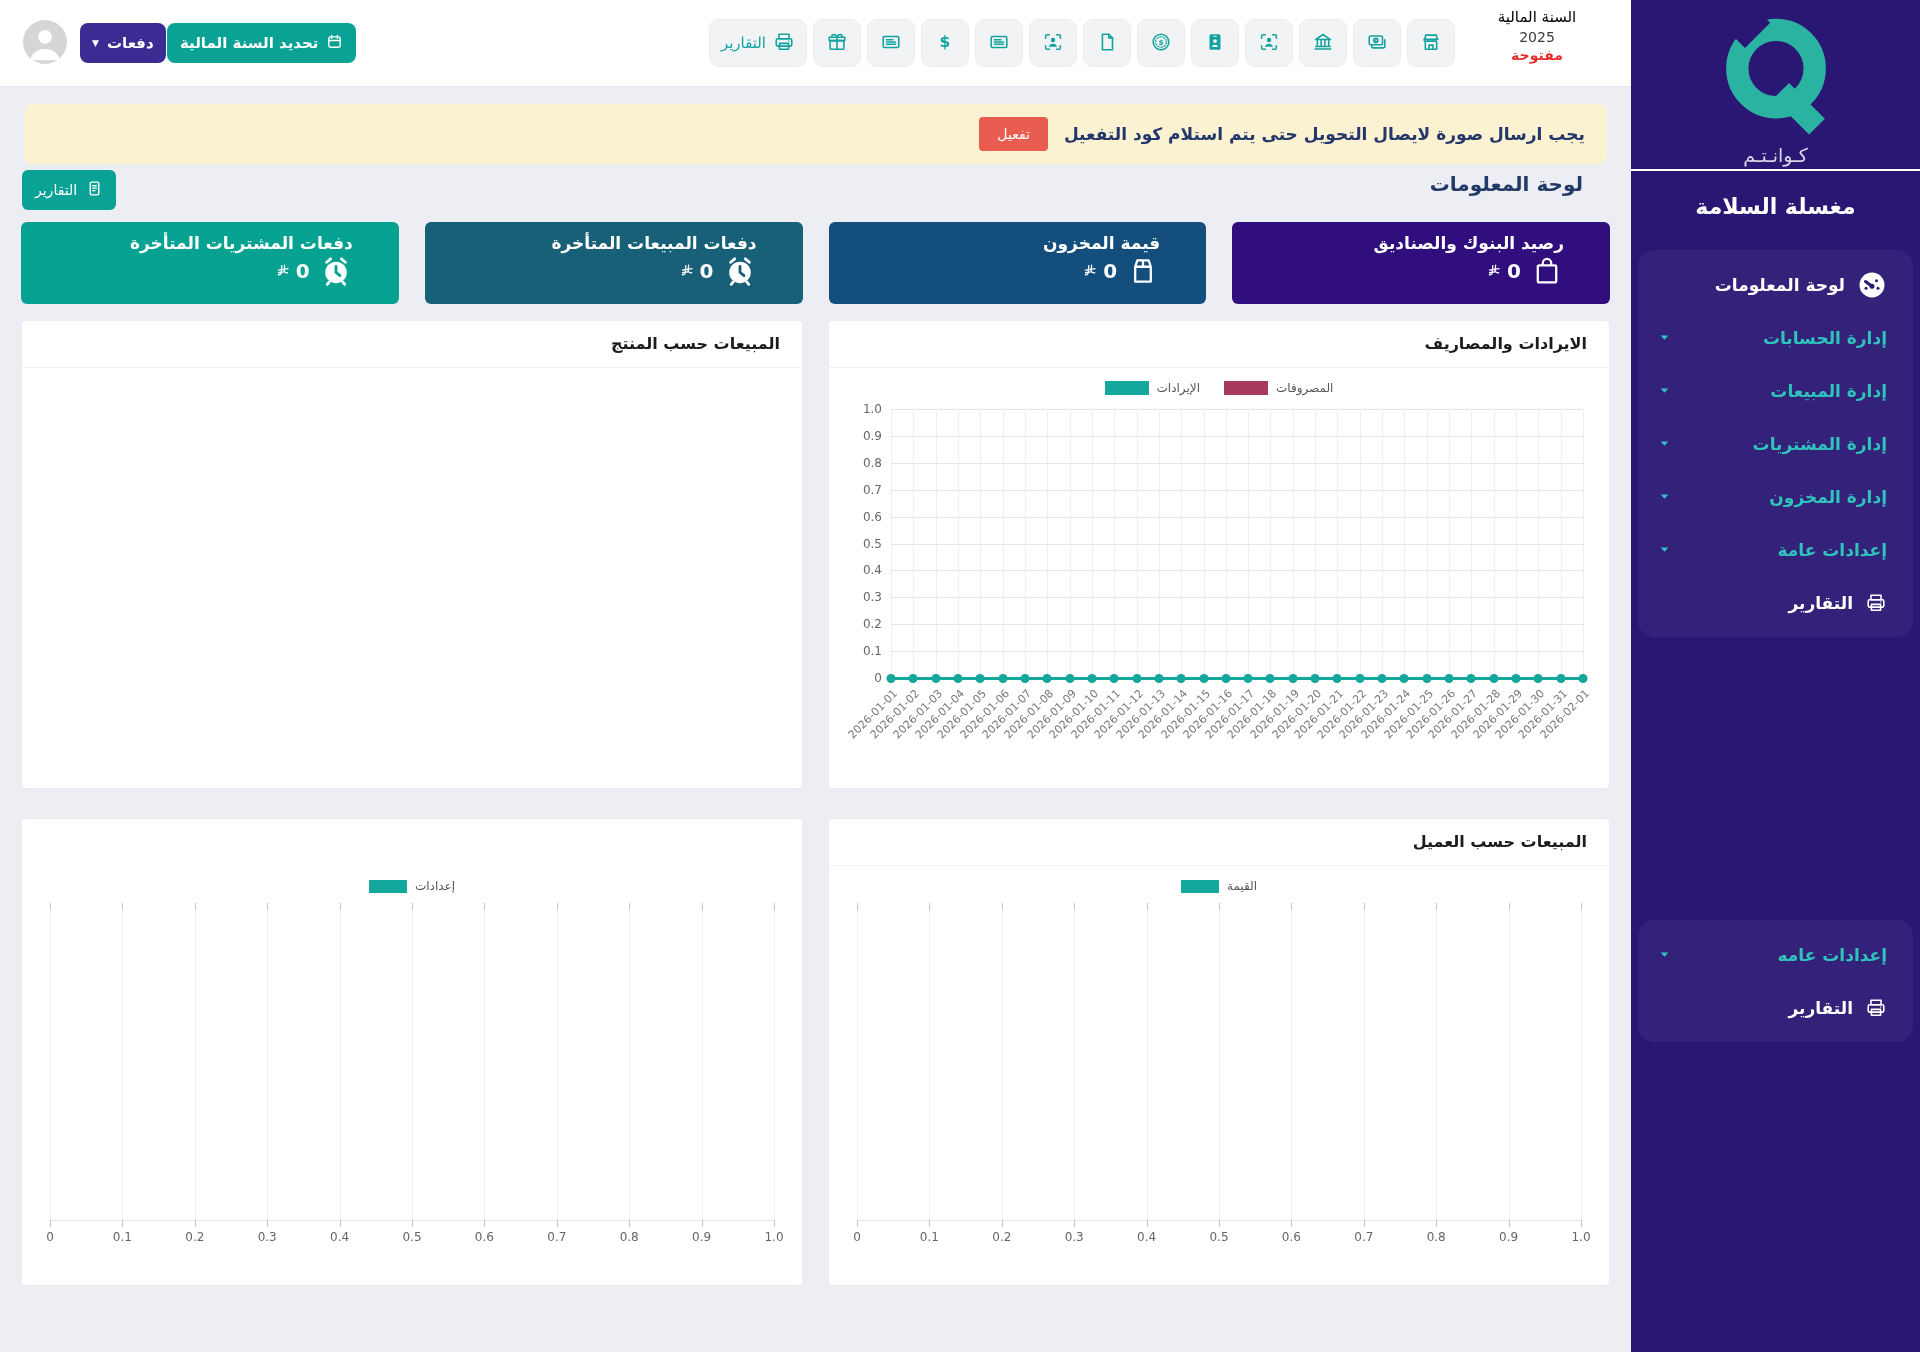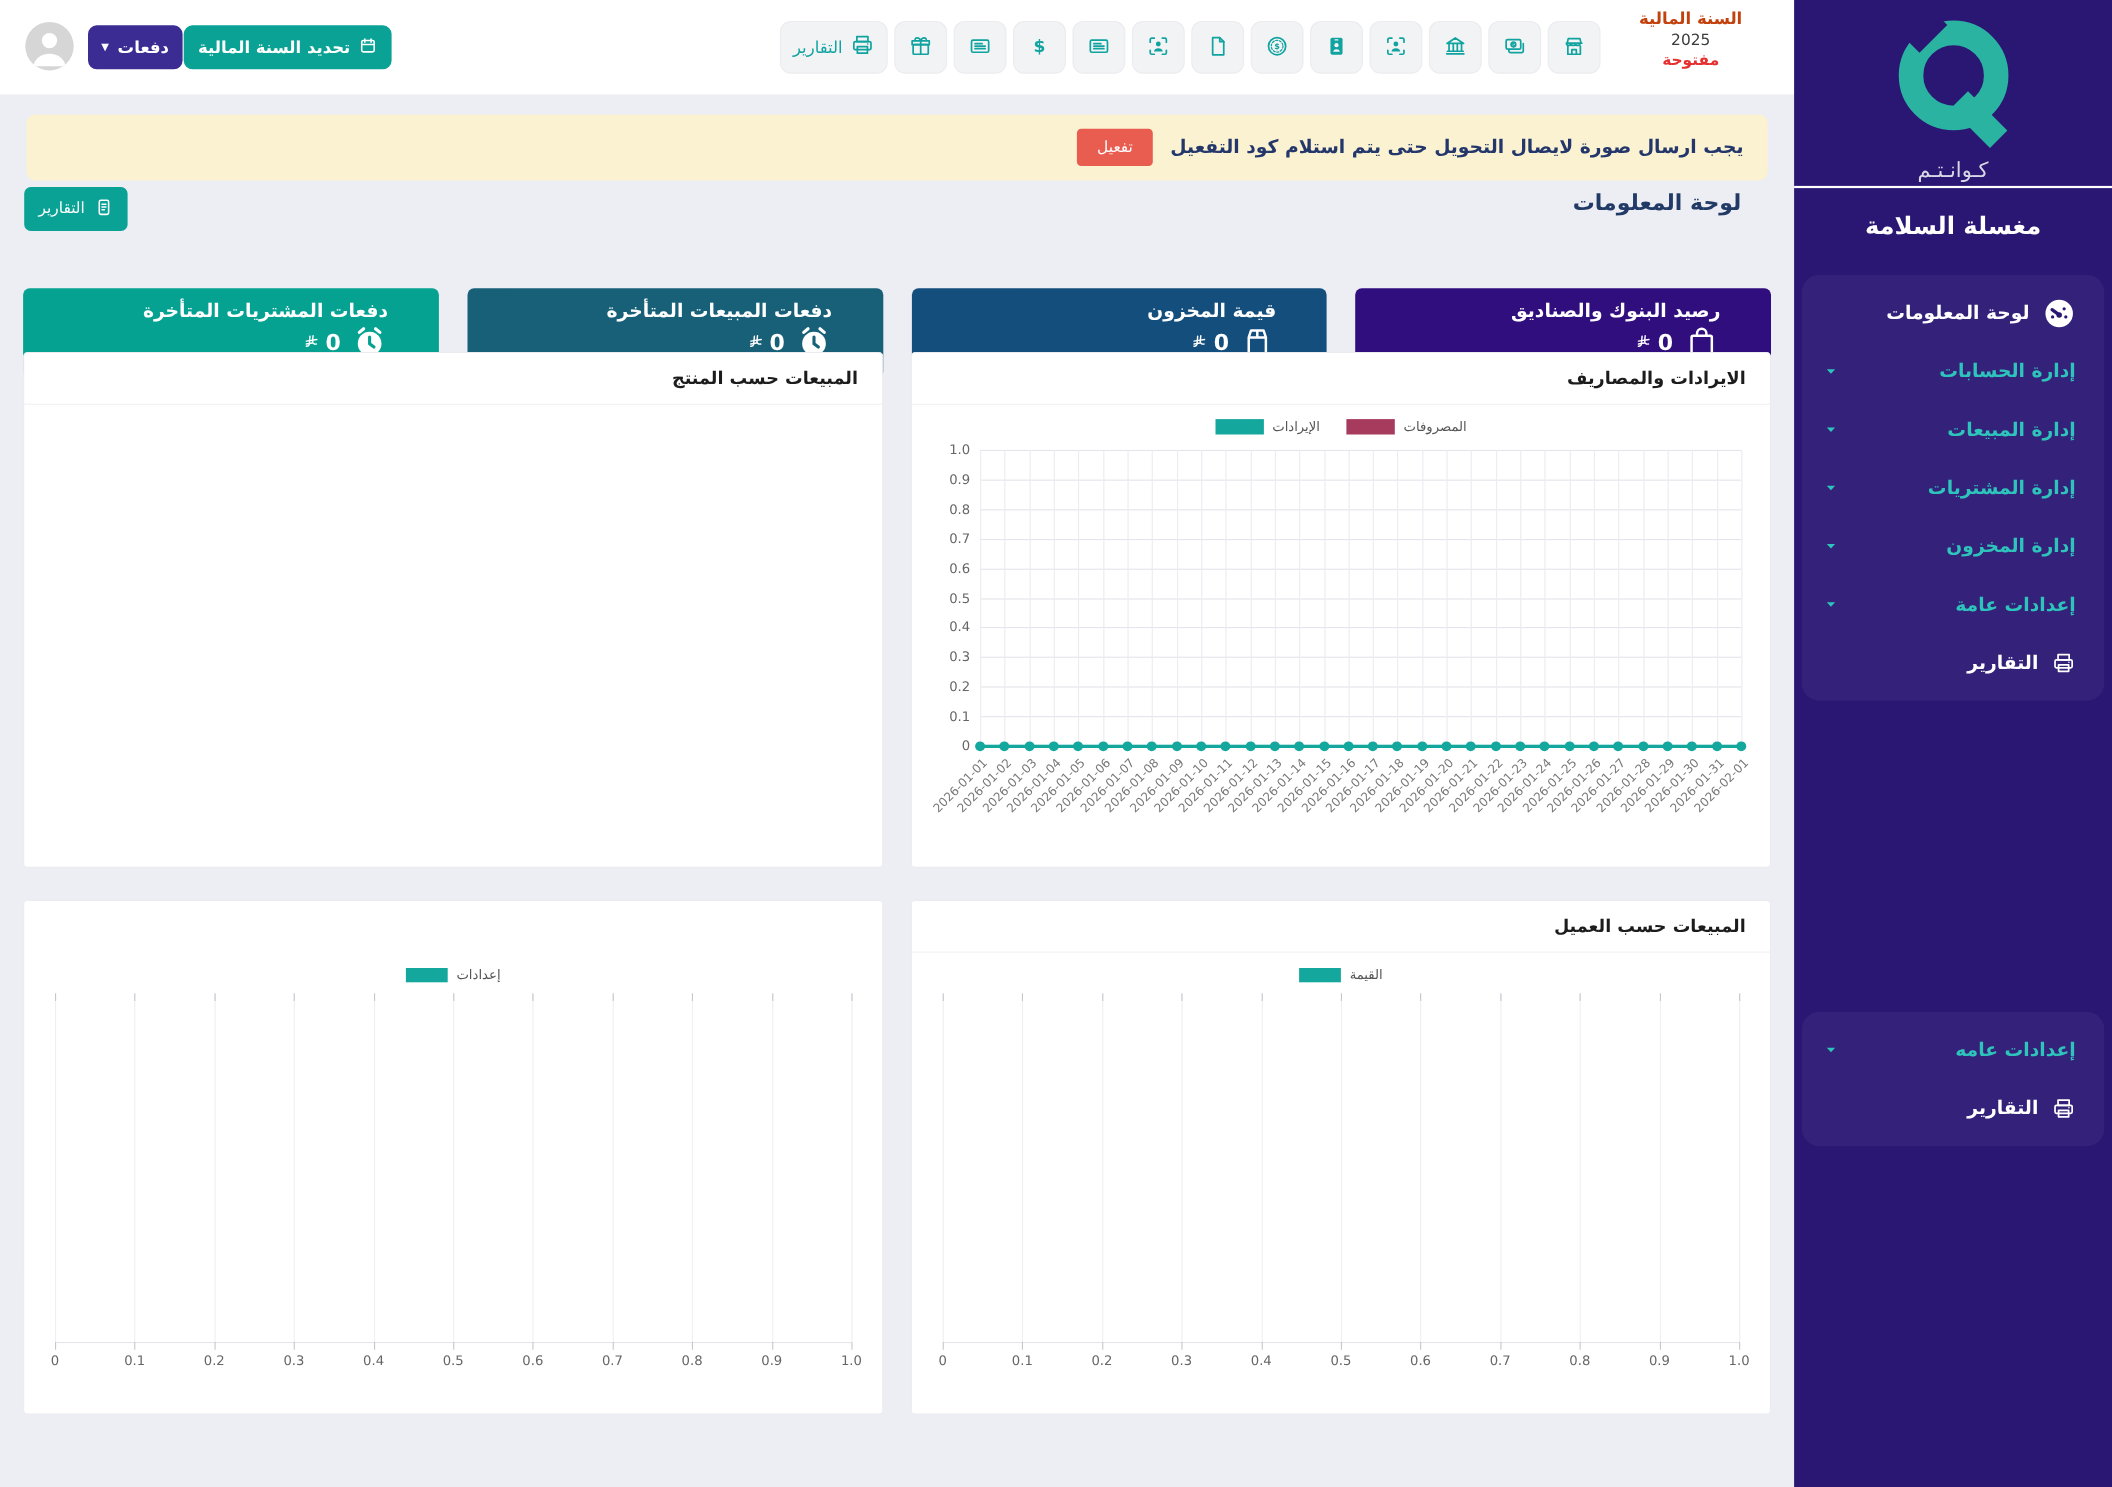--- a/index.html
+++ b/index.html
@@ -23,21 +23,21 @@
   #menu-footer{top:920px;}
   .menu-item{display:flex;align-items:center;height:53px;padding:0 26px 0 20px;color:#2ec4bb;font-weight:bold;font-size:17px;cursor:pointer;}
   .menu-item.light{color:#ffffff;}
   .menu-item .mi-icon{margin-left:12px;display:flex;align-items:center;}
   .menu-item .caret{margin-right:auto;display:flex;align-items:center;color:#2ec4bb;}
   .menu-item .label{white-space:nowrap;}
 
   
   .topbar{position:absolute;top:0;left:0;right:289px;height:86px;background:#ffffff;border-bottom:1px solid #e7e7ee;}
   .fiscal{position:absolute;right:14px;top:8px;width:160px;text-align:center;}
-  .fiscal .f-label{font-size:15px;font-weight:bold;color:#c2410c;}
+  .fiscal .f-label{font-size:15px;font-weight:normal;color:#000000;}
   .fiscal .f-value{font-size:14px;color:#3c3c3c;margin-top:3px;}
   .fiscal .f-status{font-size:14px;font-weight:bold;color:#e63030;margin-top:2px;}
   .iconrow{position:absolute;top:19px;right:176px;display:flex;gap:6px;align-items:center;}
   .icon-btn{width:48px;height:48px;border-radius:10px;background:#f2f3f5;border:1px solid #ececf0;display:flex;align-items:center;justify-content:center;color:#11a3a0;cursor:pointer;box-sizing:border-box;}
   .reports-top-btn{height:48px;padding:0 11px;border-radius:10px;background:#f2f3f5;border:1px solid #ececf0;display:flex;gap:7px;align-items:center;color:#11a3a0;font-size:15px;cursor:pointer;box-sizing:border-box;}
   .avatar{position:absolute;left:23px;top:20px;width:44px;height:44px;border-radius:50%;background:#d6d6d6;display:flex;align-items:center;justify-content:center;cursor:pointer;overflow:hidden;}
   .lang-btn{position:absolute;left:80px;top:23px;height:40px;padding:0 12px;background:#3a2c92;color:#fff;border:none;border-radius:8px;font-size:15px;font-weight:bold;display:flex;align-items:center;gap:8px;cursor:pointer;font-family:inherit;}
   .year-btn{position:absolute;left:167px;top:23px;height:40px;padding:0 13px;background:#0ba296;color:#fff;border:none;border-radius:8px;font-size:15px;font-weight:bold;display:flex;align-items:center;gap:8px;cursor:pointer;font-family:inherit;}
   .bell{position:absolute;left:334px;top:29px;color:#11a3a0;cursor:pointer;}
 
@@ -45,21 +45,21 @@
   .alert{position:absolute;left:24px;right:313px;top:104px;height:60px;background:#fbf2d2;border-radius:8px;display:flex;align-items:center;padding:0 22px;box-sizing:border-box;gap:16px;}
   .alert-msg{font-size:17px;font-weight:bold;color:#23376b;}
   .alert-btn{background:#e85d50;color:#fff;border:none;border-radius:4px;height:34px;padding:0 18px;font-size:14px;cursor:pointer;font-family:inherit;}
 
   
   .page-title{position:absolute;right:337px;top:172px;font-size:20px;font-weight:bold;color:#223a66;}
   .reports-btn2{position:absolute;left:22px;top:170px;height:40px;padding:0 13px;background:#0ba296;color:#fff;border:none;border-radius:6px;font-size:14px;display:flex;align-items:center;gap:9px;cursor:pointer;font-family:inherit;}
 
   
   .cards{position:absolute;left:21px;right:310px;top:222px;display:flex;gap:26px;}
-  .stat-card{flex:1;height:82px;border-radius:6px;color:#fff;padding:11px 46px 10px 14px;box-sizing:border-box;margin-top:40px;}
+  .stat-card{flex:1;height:82px;border-radius:6px;color:#fff;padding:11px 46px 10px 14px;box-sizing:border-box;}
   .stat-title{font-size:17px;font-weight:bold;white-space:nowrap;}
   .stat-value-row{direction:ltr;display:flex;align-items:center;justify-content:flex-end;gap:9px;margin-top:1px;}
   .stat-value{font-size:20px;font-weight:bold;display:flex;align-items:center;gap:5px;direction:ltr;}
   .stat-ic{display:flex;align-items:center;}
 
   
   .chart-card{position:absolute;background:#fff;border:1px solid #ebebf0;border-radius:4px;box-sizing:border-box;}
   #chart-product{left:21px;top:320px;width:782px;height:469px;}
   #chart-revenue{left:828px;top:320px;width:782px;height:469px;}
   #chart-customer{left:828px;top:818px;width:782px;height:468px;}

